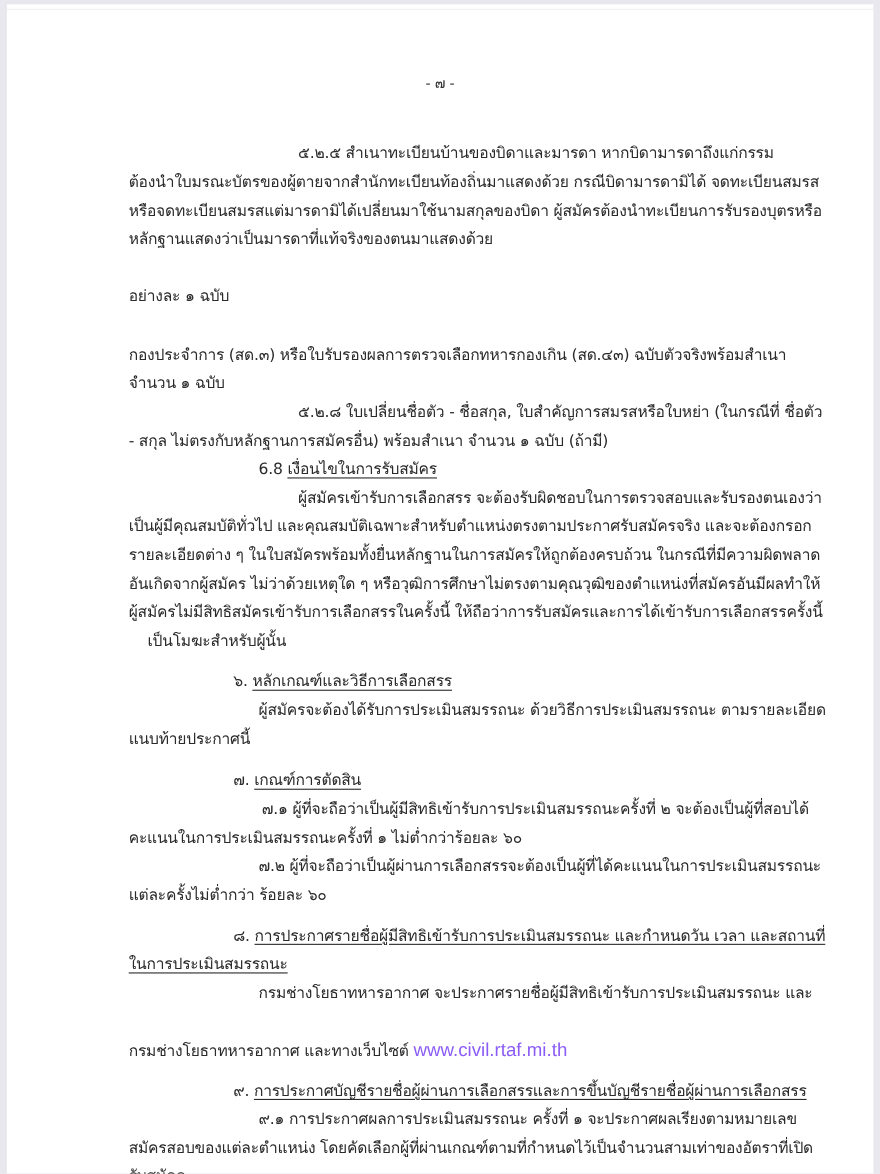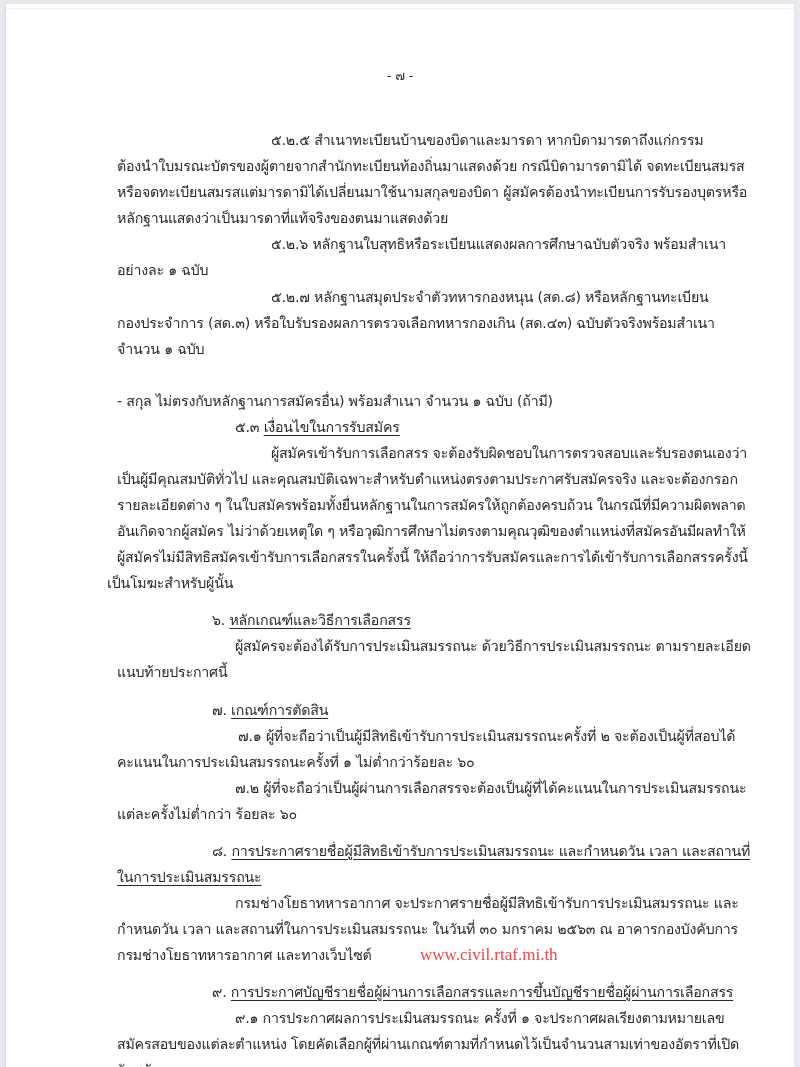--- a/index.html
+++ b/index.html
@@ -28,54 +28,53 @@
     .page-num {
       position: absolute; top: 61px; left: 0; right: 0;
       text-align: center; font-size: 13px; color: #333;
     }
     .ln {
       position: absolute;
       white-space: nowrap;
       line-height: 20px;
     }
     .u { text-decoration: underline; text-underline-offset: 3px; }
-    .url { font-family: Liberation Serif, serif; font-size: 17px; color: #ef4444; letter-spacing: 0; margin-left: 44px; }
+    .url { font-family: Liberation Sans, sans-serif; font-size: 17px; color: #8b5cf6; letter-spacing: 0; }
   </style>
 </head>
 <body>
 
 <div class="page">
   <div class="topline"></div>
 
   <div class="page-num">- ๗ -</div>
 
   <div class="ln" style="left:265px;top:126px">๕.๒.๕ สำเนาทะเบียนบ้านของบิดาและมารดา หากบิดามารดาถึงแก่กรรม</div>
   <div class="ln" style="left:111px;top:178px">หรือจดทะเบียนสมรสแต่มารดามิได้เปลี่ยนมาใช้นามสกุลของบิดา ผู้สมัครต้องนำทะเบียนการรับรองบุตรหรือ</div>
   <div class="ln" style="left:111px;top:152px">ต้องนำใบมรณะบัตรของผู้ตายจากสำนักทะเบียนท้องถิ่นมาแสดงด้วย กรณีบิดามารดามิได้ จดทะเบียนสมรส</div>
   <div class="ln" style="left:111px;top:204px">หลักฐานแสดงว่าเป็นมารดาที่แท้จริงของตนมาแสดงด้วย</div>
 
-  <div class="ln" style="left:265px;top:230px">๕.๒.๖ หลักฐานใบสุทธิหรือระเบียนแสดงผลการศึกษาฉบับตัวจริง พร้อมสำเนา</div>
   <div class="ln" style="left:111px;top:256px">อย่างละ ๑ ฉบับ</div>
 
-  <div class="ln" style="left:265px;top:283px">๕.๒.๗ หลักฐานสมุดประจำตัวทหารกองหนุน (สด.๘) หรือหลักฐานทะเบียน</div>
   <div class="ln" style="left:111px;top:309px">กองประจำการ (สด.๓) หรือใบรับรองผลการตรวจเลือกทหารกองเกิน (สด.๔๓) ฉบับตัวจริงพร้อมสำเนา</div>
   <div class="ln" style="left:111px;top:335px">จำนวน ๑ ฉบับ</div>
 
+  <div class="ln" style="left:265px;top:361px">๕.๒.๘ ใบเปลี่ยนชื่อตัว - ชื่อสกุล, ใบสำคัญการสมรสหรือใบหย่า (ในกรณีที่ ชื่อตัว</div>
   <div class="ln" style="left:111px;top:387px">- สกุล ไม่ตรงกับหลักฐานการสมัครอื่น) พร้อมสำเนา จำนวน ๑ ฉบับ (ถ้ามี)</div>
 
   <div class="ln" style="left:229px;top:413px">
-    <span>๕.๓</span>
+    <span>6.8</span>
     <span class="u">เงื่อนไขในการรับสมัคร</span>
   </div>
   <div class="ln" style="left:265px;top:439px">ผู้สมัครเข้ารับการเลือกสรร จะต้องรับผิดชอบในการตรวจสอบและรับรองตนเองว่า</div>
   <div class="ln" style="left:111px;top:465px">เป็นผู้มีคุณสมบัติทั่วไป และคุณสมบัติเฉพาะสำหรับตำแหน่งตรงตามประกาศรับสมัครจริง และจะต้องกรอก</div>
   <div class="ln" style="left:111px;top:517px">อันเกิดจากผู้สมัคร ไม่ว่าด้วยเหตุใด ๆ หรือวุฒิการศึกษาไม่ตรงตามคุณวุฒิของตำแหน่งที่สมัครอันมีผลทำให้</div>
   <div class="ln" style="left:111px;top:491px">รายละเอียดต่าง ๆ ในใบสมัครพร้อมทั้งยื่นหลักฐานในการสมัครให้ถูกต้องครบถ้วน ในกรณีที่มีความผิดพลาด</div>
   <div class="ln" style="left:111px;top:543px">ผู้สมัครไม่มีสิทธิสมัครเข้ารับการเลือกสรรในครั้งนี้ ให้ถือว่าการรับสมัครและการได้เข้ารับการเลือกสรรครั้งนี้</div>
-  <div class="ln" style="left:101px;top:569px">เป็นโมฆะสำหรับผู้นั้น</div>
+  <div class="ln" style="left:128px;top:569px">เป็นโมฆะสำหรับผู้นั้น</div>
 
   <div class="ln" style="left:206px;top:606px">
     <span>๖.</span>
     <span class="u">หลักเกณฑ์และวิธีการเลือกสรร</span>
   </div>
   <div class="ln" style="left:229px;top:632px">ผู้สมัครจะต้องได้รับการประเมินสมรรถนะ ด้วยวิธีการประเมินสมรรถนะ ตามรายละเอียด</div>
   <div class="ln" style="left:111px;top:658px">แนบท้ายประกาศนี้</div>
 
   <div class="ln" style="left:206px;top:696px">
     <span>๗.</span>
@@ -85,21 +84,20 @@
   <div class="ln" style="left:111px;top:748px">คะแนนในการประเมินสมรรถนะครั้งที่ ๑ ไม่ต่ำกว่าร้อยละ ๖๐</div>
   <div class="ln" style="left:229px;top:774px">๗.๒ ผู้ที่จะถือว่าเป็นผู้ผ่านการเลือกสรรจะต้องเป็นผู้ที่ได้คะแนนในการประเมินสมรรถนะ</div>
   <div class="ln" style="left:111px;top:800px">แต่ละครั้งไม่ต่ำกว่า ร้อยละ ๖๐</div>
 
   <div class="ln" style="left:206px;top:837px">
     <span>๘.</span>
     <span class="u">การประกาศรายชื่อผู้มีสิทธิเข้ารับการประเมินสมรรถนะ และกำหนดวัน เวลา และสถานที่</span>
   </div>
   <div class="ln u" style="left:111px;top:863px">ในการประเมินสมรรถนะ</div>
   <div class="ln" style="left:229px;top:889px">กรมช่างโยธาทหารอากาศ จะประกาศรายชื่อผู้มีสิทธิเข้ารับการประเมินสมรรถนะ และ</div>
-  <div class="ln" style="left:111px;top:915px">กำหนดวัน เวลา และสถานที่ในการประเมินสมรรถนะ ในวันที่ ๓๐ มกราคม ๒๕๖๓ ณ อาคารกองบังคับการ</div>
   <div class="ln" style="left:111px;top:941px">
     <span>กรมช่างโยธาทหารอากาศ และทางเว็บไซต์</span>
     <span class="url">www.civil.rtaf.mi.th</span>
   </div>
 
   <div class="ln" style="left:206px;top:978px">
     <span>๙.</span>
     <span class="u">การประกาศบัญชีรายชื่อผู้ผ่านการเลือกสรรและการขึ้นบัญชีรายชื่อผู้ผ่านการเลือกสรร</span>
   </div>
   <div class="ln" style="left:229px;top:1004px">๙.๑ การประกาศผลการประเมินสมรรถนะ ครั้งที่ ๑ จะประกาศผลเรียงตามหมายเลข</div>

